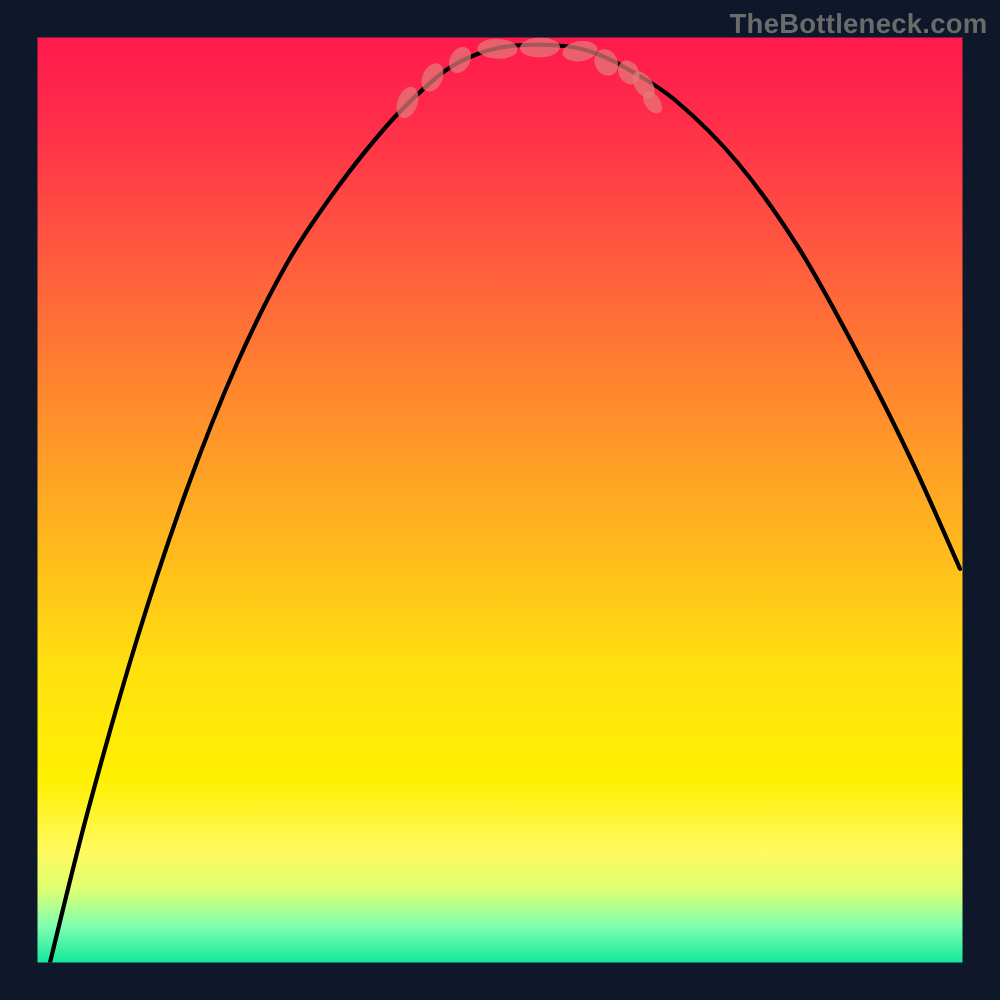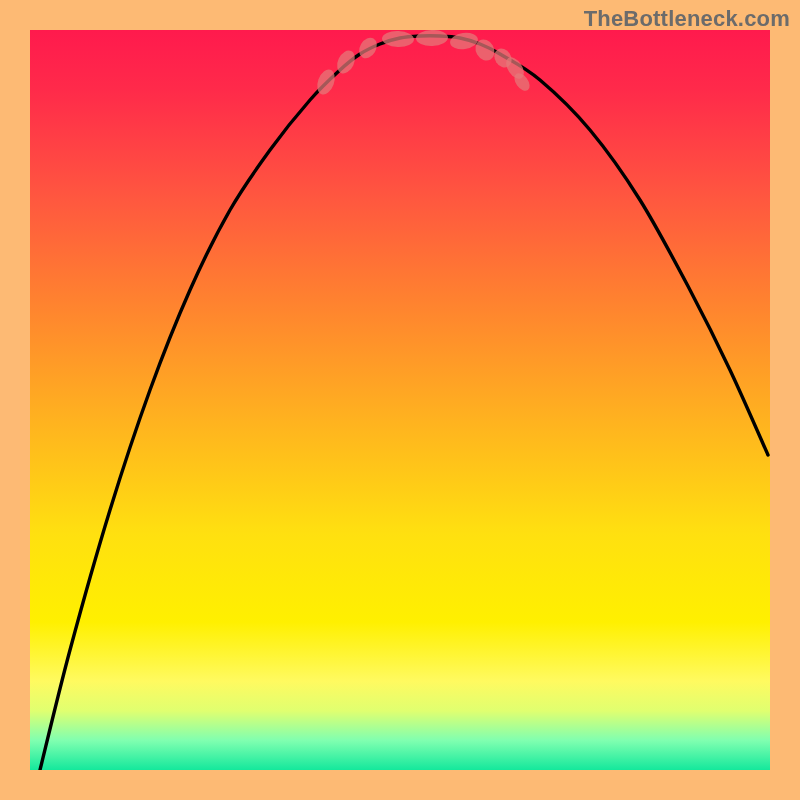--- a/index.html
+++ b/index.html
@@ -1,21 +1,21 @@
 <!DOCTYPE html>
 <html><head>
 <meta charset="utf-8">
 <style>
   * { margin: 0; padding: 0; box-sizing: border-box; }
   html, body { width: 800px; height: 800px; overflow: hidden; background: #000; }
   .frame {
     position: relative;
     width: 800px;
     height: 800px;
-    background: #fdba74;
+    background: #0f172a;
   }
   .plot-area {
     position: absolute;
     left: 30px;
     top: 30px;
     width: 740px;
     height: 740px;
     background: linear-gradient(to bottom,
       #ff1a4d 0%,
       #ff2a4a 8%,

